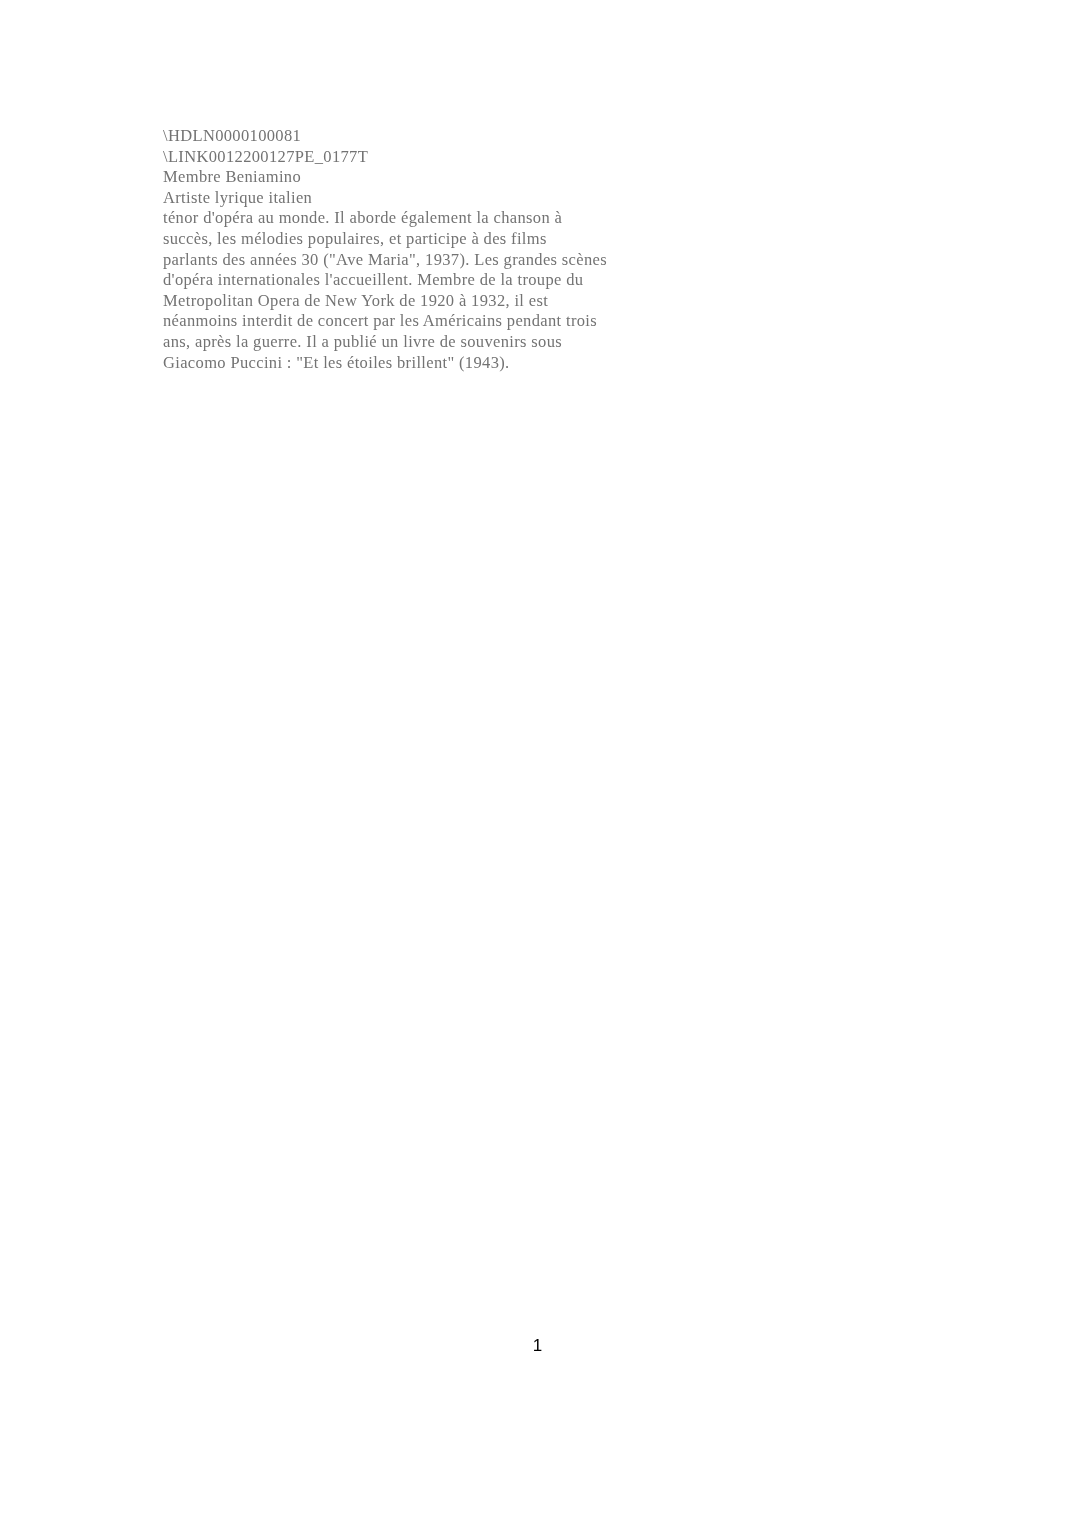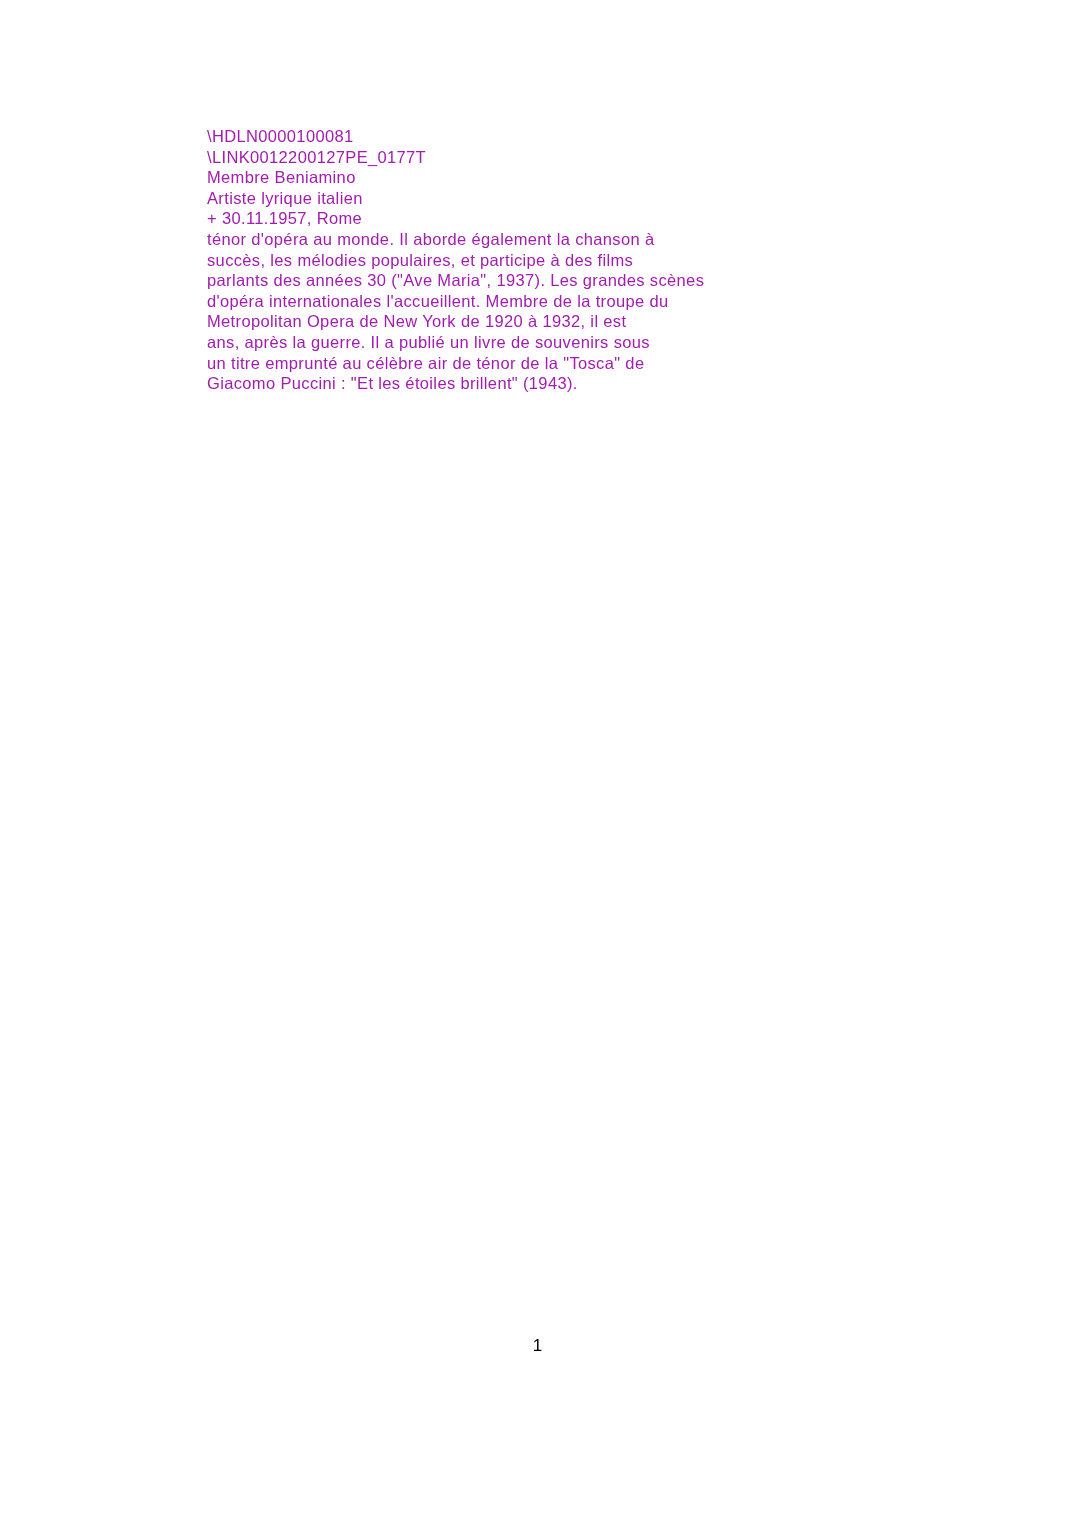--- a/index.html
+++ b/index.html
@@ -15,27 +15,26 @@
     overflow: hidden;
     font-family: "DejaVu Sans Mono", monospace;
   }
   .doc-body {
     position: absolute;
     left: 163px;
     top: 126px;
     width: 790px;
   }
   .doc-line {
-    font-family: Liberation Sans, sans-serif;
+    font-family: Liberation Serif, serif;
     font-size: 16.5px;
     line-height: 20.6px;
-    color: #a21caf;
+    color: #737373;
     white-space: pre;
     letter-spacing: 0.35px;
-    margin-left: 44px;
   }
   .page-number {
     position: absolute;
     left: 0;
     top: 1336px;
     width: 1075px;
     text-align: center;
     font-family: "Liberation Sans", sans-serif;
     font-size: 17px;
     color: #000000;
@@ -44,26 +43,25 @@
 </head>
 <body>
 
 <div class="page">
 
   <div class="doc-body">
     <div class="doc-line">\HDLN0000100081</div>
     <div class="doc-line">\LINK0012200127PE_0177T</div>
     <div class="doc-line">Membre Beniamino</div>
     <div class="doc-line">Artiste lyrique italien</div>
-    <div class="doc-line">+ 30.11.1957, Rome</div>
     <div class="doc-line">ténor d'opéra au monde. Il aborde également la chanson à</div>
     <div class="doc-line">succès, les mélodies populaires, et participe à des films</div>
     <div class="doc-line">parlants des années 30 ("Ave Maria", 1937). Les grandes scènes</div>
     <div class="doc-line">d'opéra internationales l'accueillent. Membre de la troupe du</div>
     <div class="doc-line">Metropolitan Opera de New York de 1920 à 1932, il est</div>
+    <div class="doc-line">néanmoins interdit de concert par les Américains pendant trois</div>
     <div class="doc-line">ans, après la guerre. Il a publié un livre de souvenirs sous</div>
-    <div class="doc-line">un titre emprunté au célèbre air de ténor de la "Tosca" de</div>
     <div class="doc-line">Giacomo Puccini : "Et les étoiles brillent" (1943).</div>
   </div>
 
   <div class="page-number">1</div>
 
 </div>
 
 </body></html>

